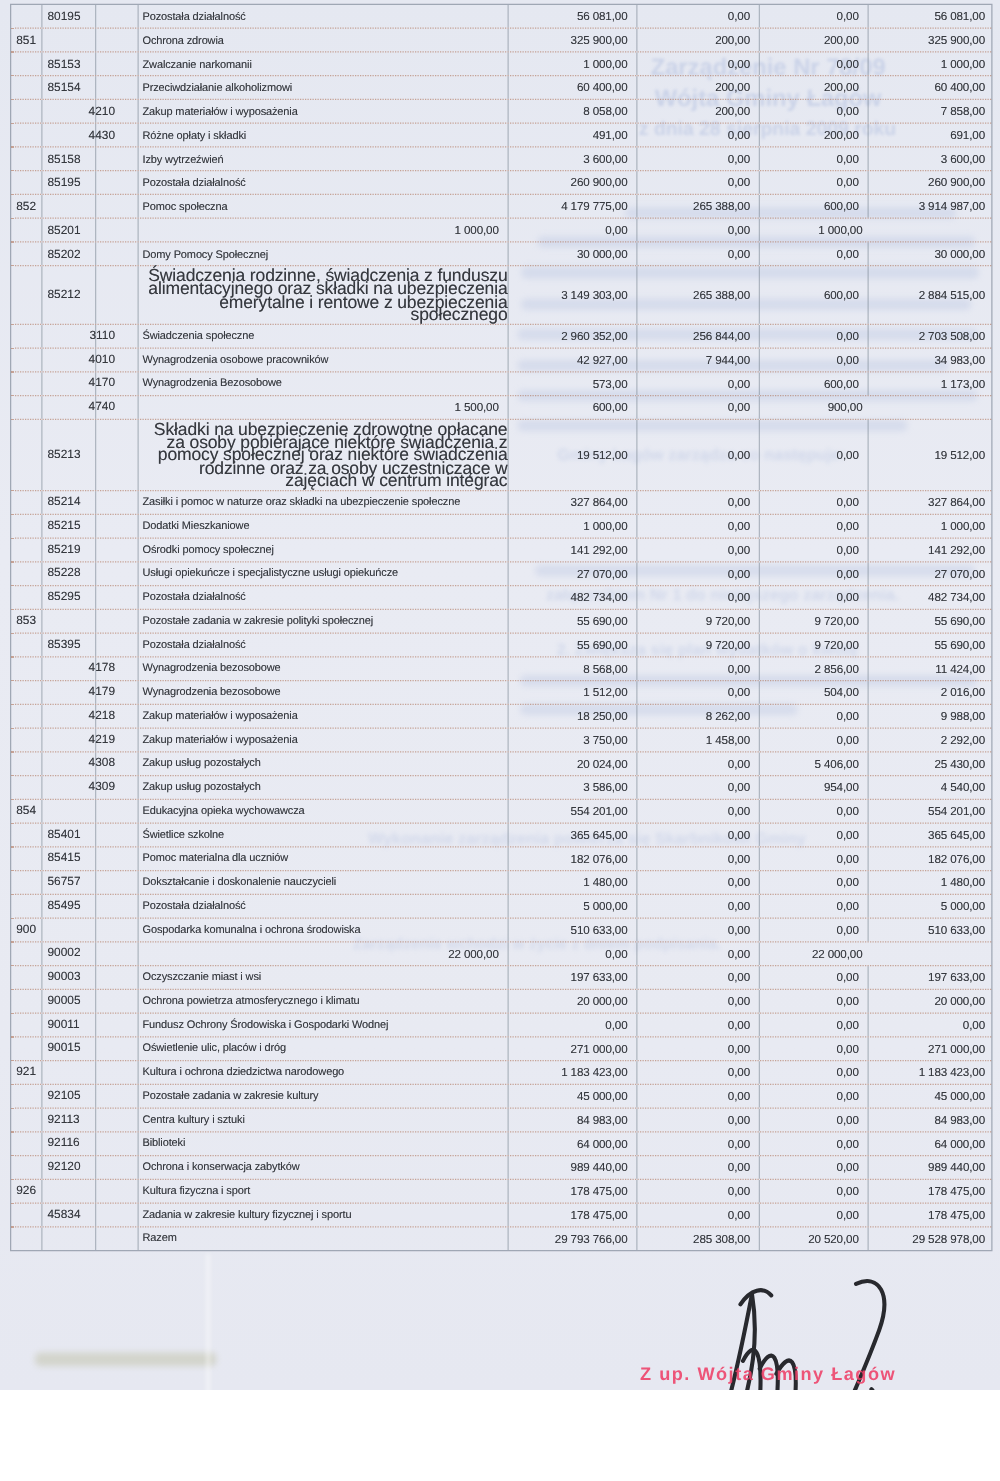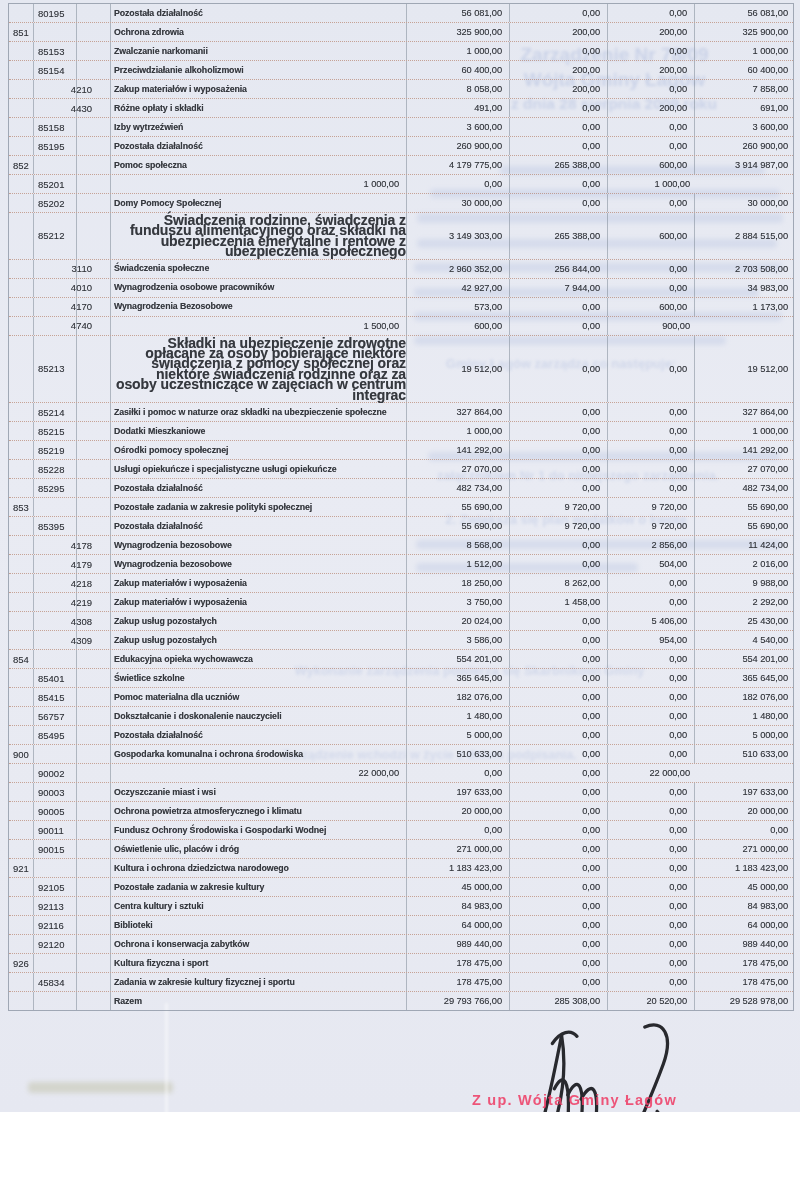--- a/index.html
+++ b/index.html
@@ -60,27 +60,27 @@
   .c{
     display:flex;align-items:center;
     border-right:1px solid rgba(128,138,152,.55);
     color:#35383e;
     text-shadow:0 0 .5px rgba(53,56,62,.45);
     box-sizing:border-box;
   }
   .c-last{border-right:none;}
   .c-dzial,.c-rozdzial{padding-left:4px;font-size:9.5px;}
   .c-par{justify-content:flex-end;padding-right:18px;font-size:9.5px;}
-  .c-name{padding:2px 0 2px 3px;font-size:8.8px;line-height:10.5px;letter-spacing:-0.1px;font-weight:bold;}
+  .c-name{padding:2px 0 2px 3px;font-size:8.8px;line-height:10.5px;letter-spacing:-0.1px;}
   .c-num{justify-content:flex-end;padding-right:7px;font-size:9.3px;letter-spacing:-0.1px;}
   .c-num.c-last{padding-right:5px;}
   .row.longtext .c-name{font-size:14px;line-height:10.4px;text-align:right;}
 
   
-  .stamp-area{position:absolute;inset:0;z-index:3;pointer-events:none;}
+  .stamp-area{position:absolute;inset:0;z-index:3;pointer-events:none;margin-left:40px;}
   .stamp-line1{
     position:absolute;left:452px;top:1092px;width:245px;text-align:center;
     color:#ee4068;font-size:14.5px;font-weight:600;letter-spacing:1.2px;
     filter:blur(.3px);opacity:.88;white-space:nowrap;
   }
   .stamp-name{
     position:absolute;left:486px;top:1128px;width:228px;text-align:left;
     color:#f03a66;font-family:"Liberation Serif","DejaVu Serif",serif;
     font-style:italic;font-weight:700;font-size:17.5px;letter-spacing:.5px;
     filter:blur(.2px);opacity:.92;white-space:nowrap;

